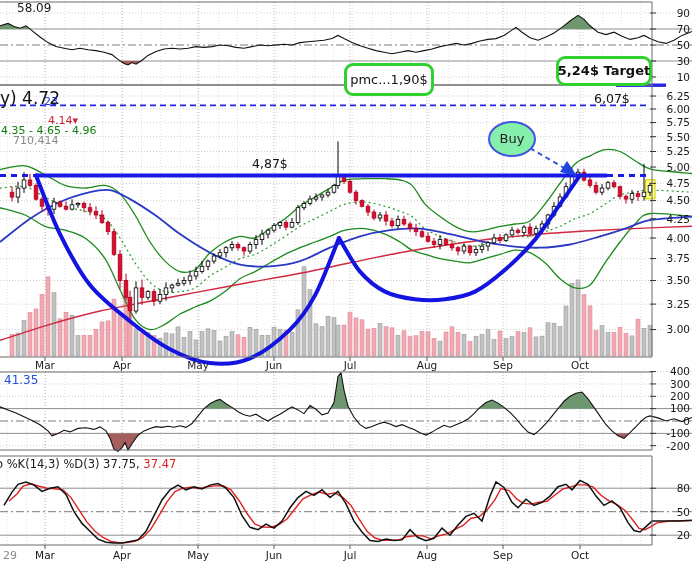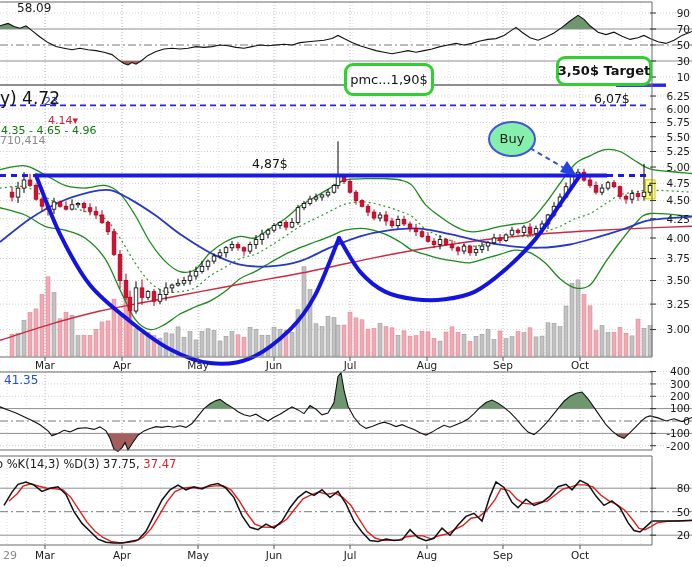--- a/index.html
+++ b/index.html
@@ -685,24 +685,24 @@
       <line x1="580" y1="545" x2="580" y2="549" stroke="#555"></line>
       <text x="580" y="559" text-anchor="middle" font-size="10.5" font-family="&quot;DejaVu Sans&quot;,sans-serif" fill="#1a1a1a">Oct</text>
     </svg>
 
   <div class="ov" style="left:17px;top:2px;font-size:12px;color:#1a1a1a;">58.09</div>
 
   <div class="ov" style="left:0px;top:90px;font-size:17px;color:#111;">y) 4.72</div>
   <div class="ov small" style="left:0px;top:96px;color:#2233cc;padding-left:44px;">23</div>
   <div class="ov small" style="left:0px;top:115px;color:#cc2233;padding-left:48px;">4.14▾</div>
   <div class="ov small" style="left:1px;top:125px;color:#0b7d0b;">4.35 - 4.65 - 4.96</div>
-  <div class="ov small" style="left:0px;top:135px;color:#8a8a8a;">710,414</div>
+  <div class="ov small" style="left:13px;top:135px;color:#8a8a8a;">710,414</div>
 
   <div class="ov green-box" style="left:344px;top:63px;width:84px;height:27px;">pmc...1,90$</div>
-  <div class="ov green-box" style="left:556px;top:56px;width:90px;height:24px;font-weight:bold;">3,50$ Target</div>
+  <div class="ov green-box" style="left:556px;top:56px;width:90px;height:24px;font-weight:bold;">5,24$ Target</div>
   <div class="ov lbl" style="left:594px;top:92px;width:44px;text-align:left;">6,07$</div>
   <div class="ov buy-ellipse" style="left:488px;top:121px;width:44px;height:32px;">Buy</div>
   <div class="ov lbl" style="left:252px;top:157px;">4,87$</div>
 
   <div class="ov" style="left:4px;top:374px;font-size:12px;color:#1d4ed8;">41.35</div>
 
   <div class="ov" style="left:-4px;top:458px;font-size:11.5px;color:#1a1a1a;"><span>o %K(14,3) %D(3) 37.75,</span> <span style="color:#e02020;">37.47</span></div>
 
   <div class="ov small" style="left:3px;top:550px;color:#8a8a8a;">29</div>
 </div>

